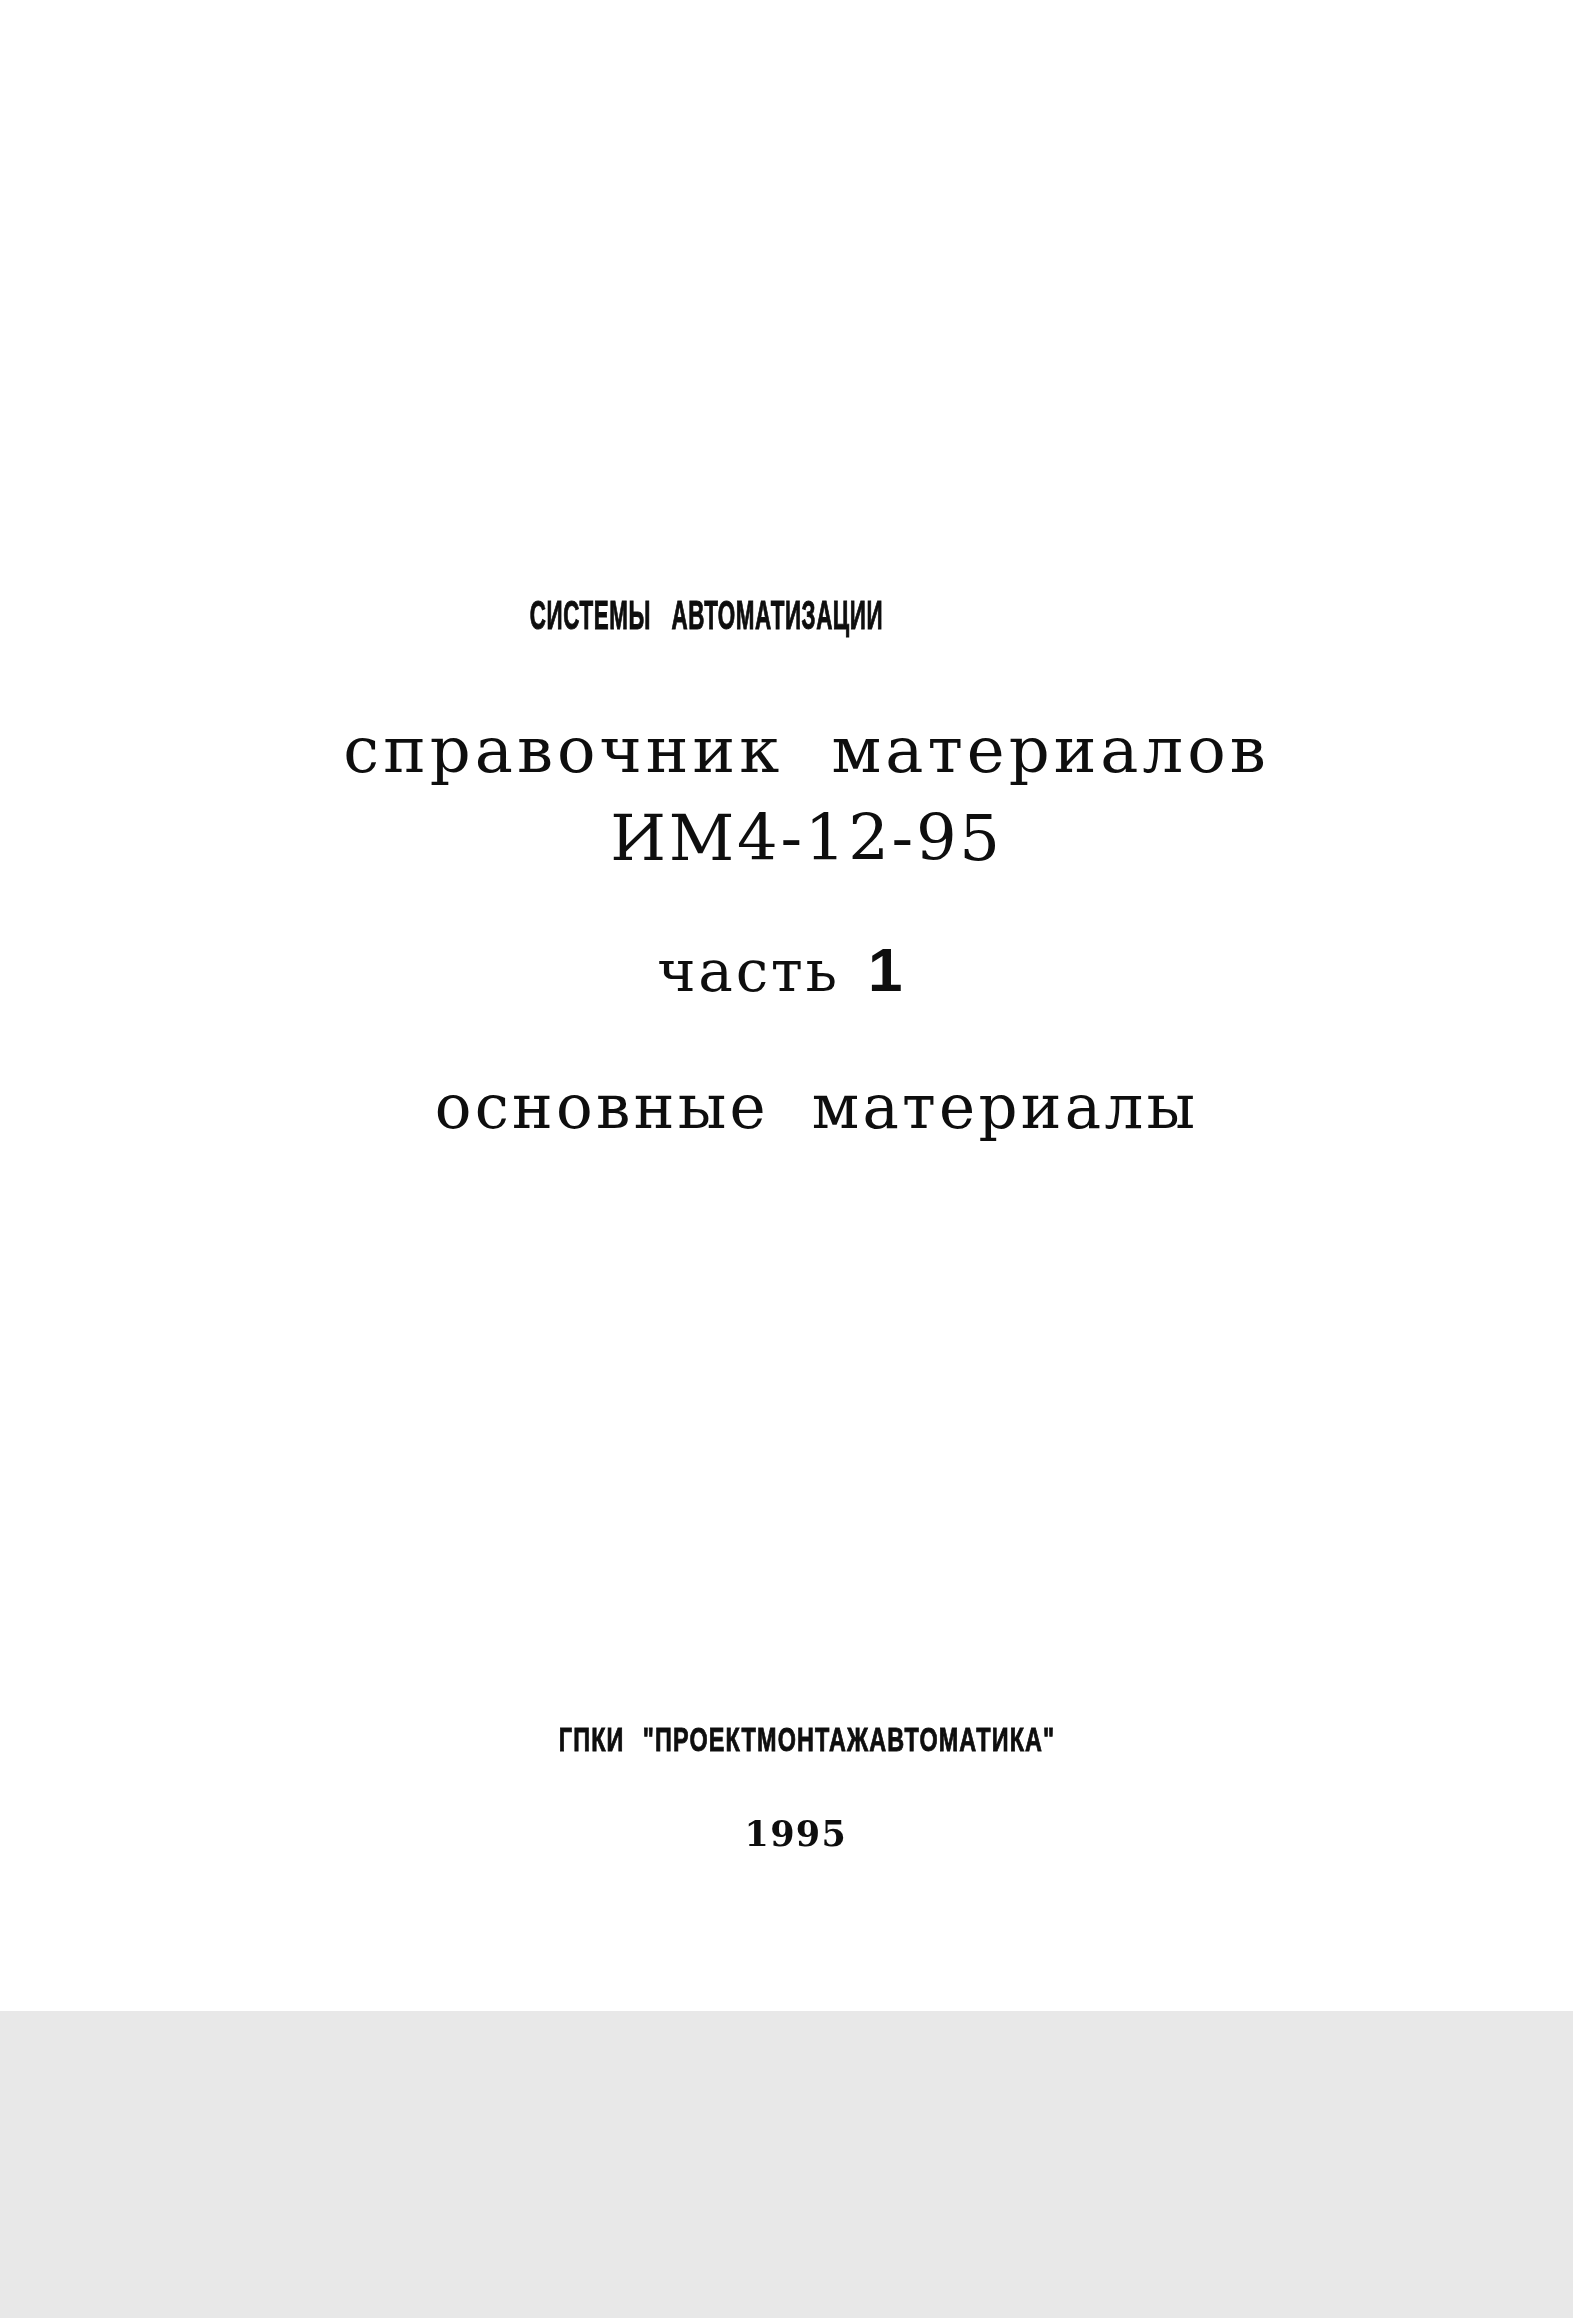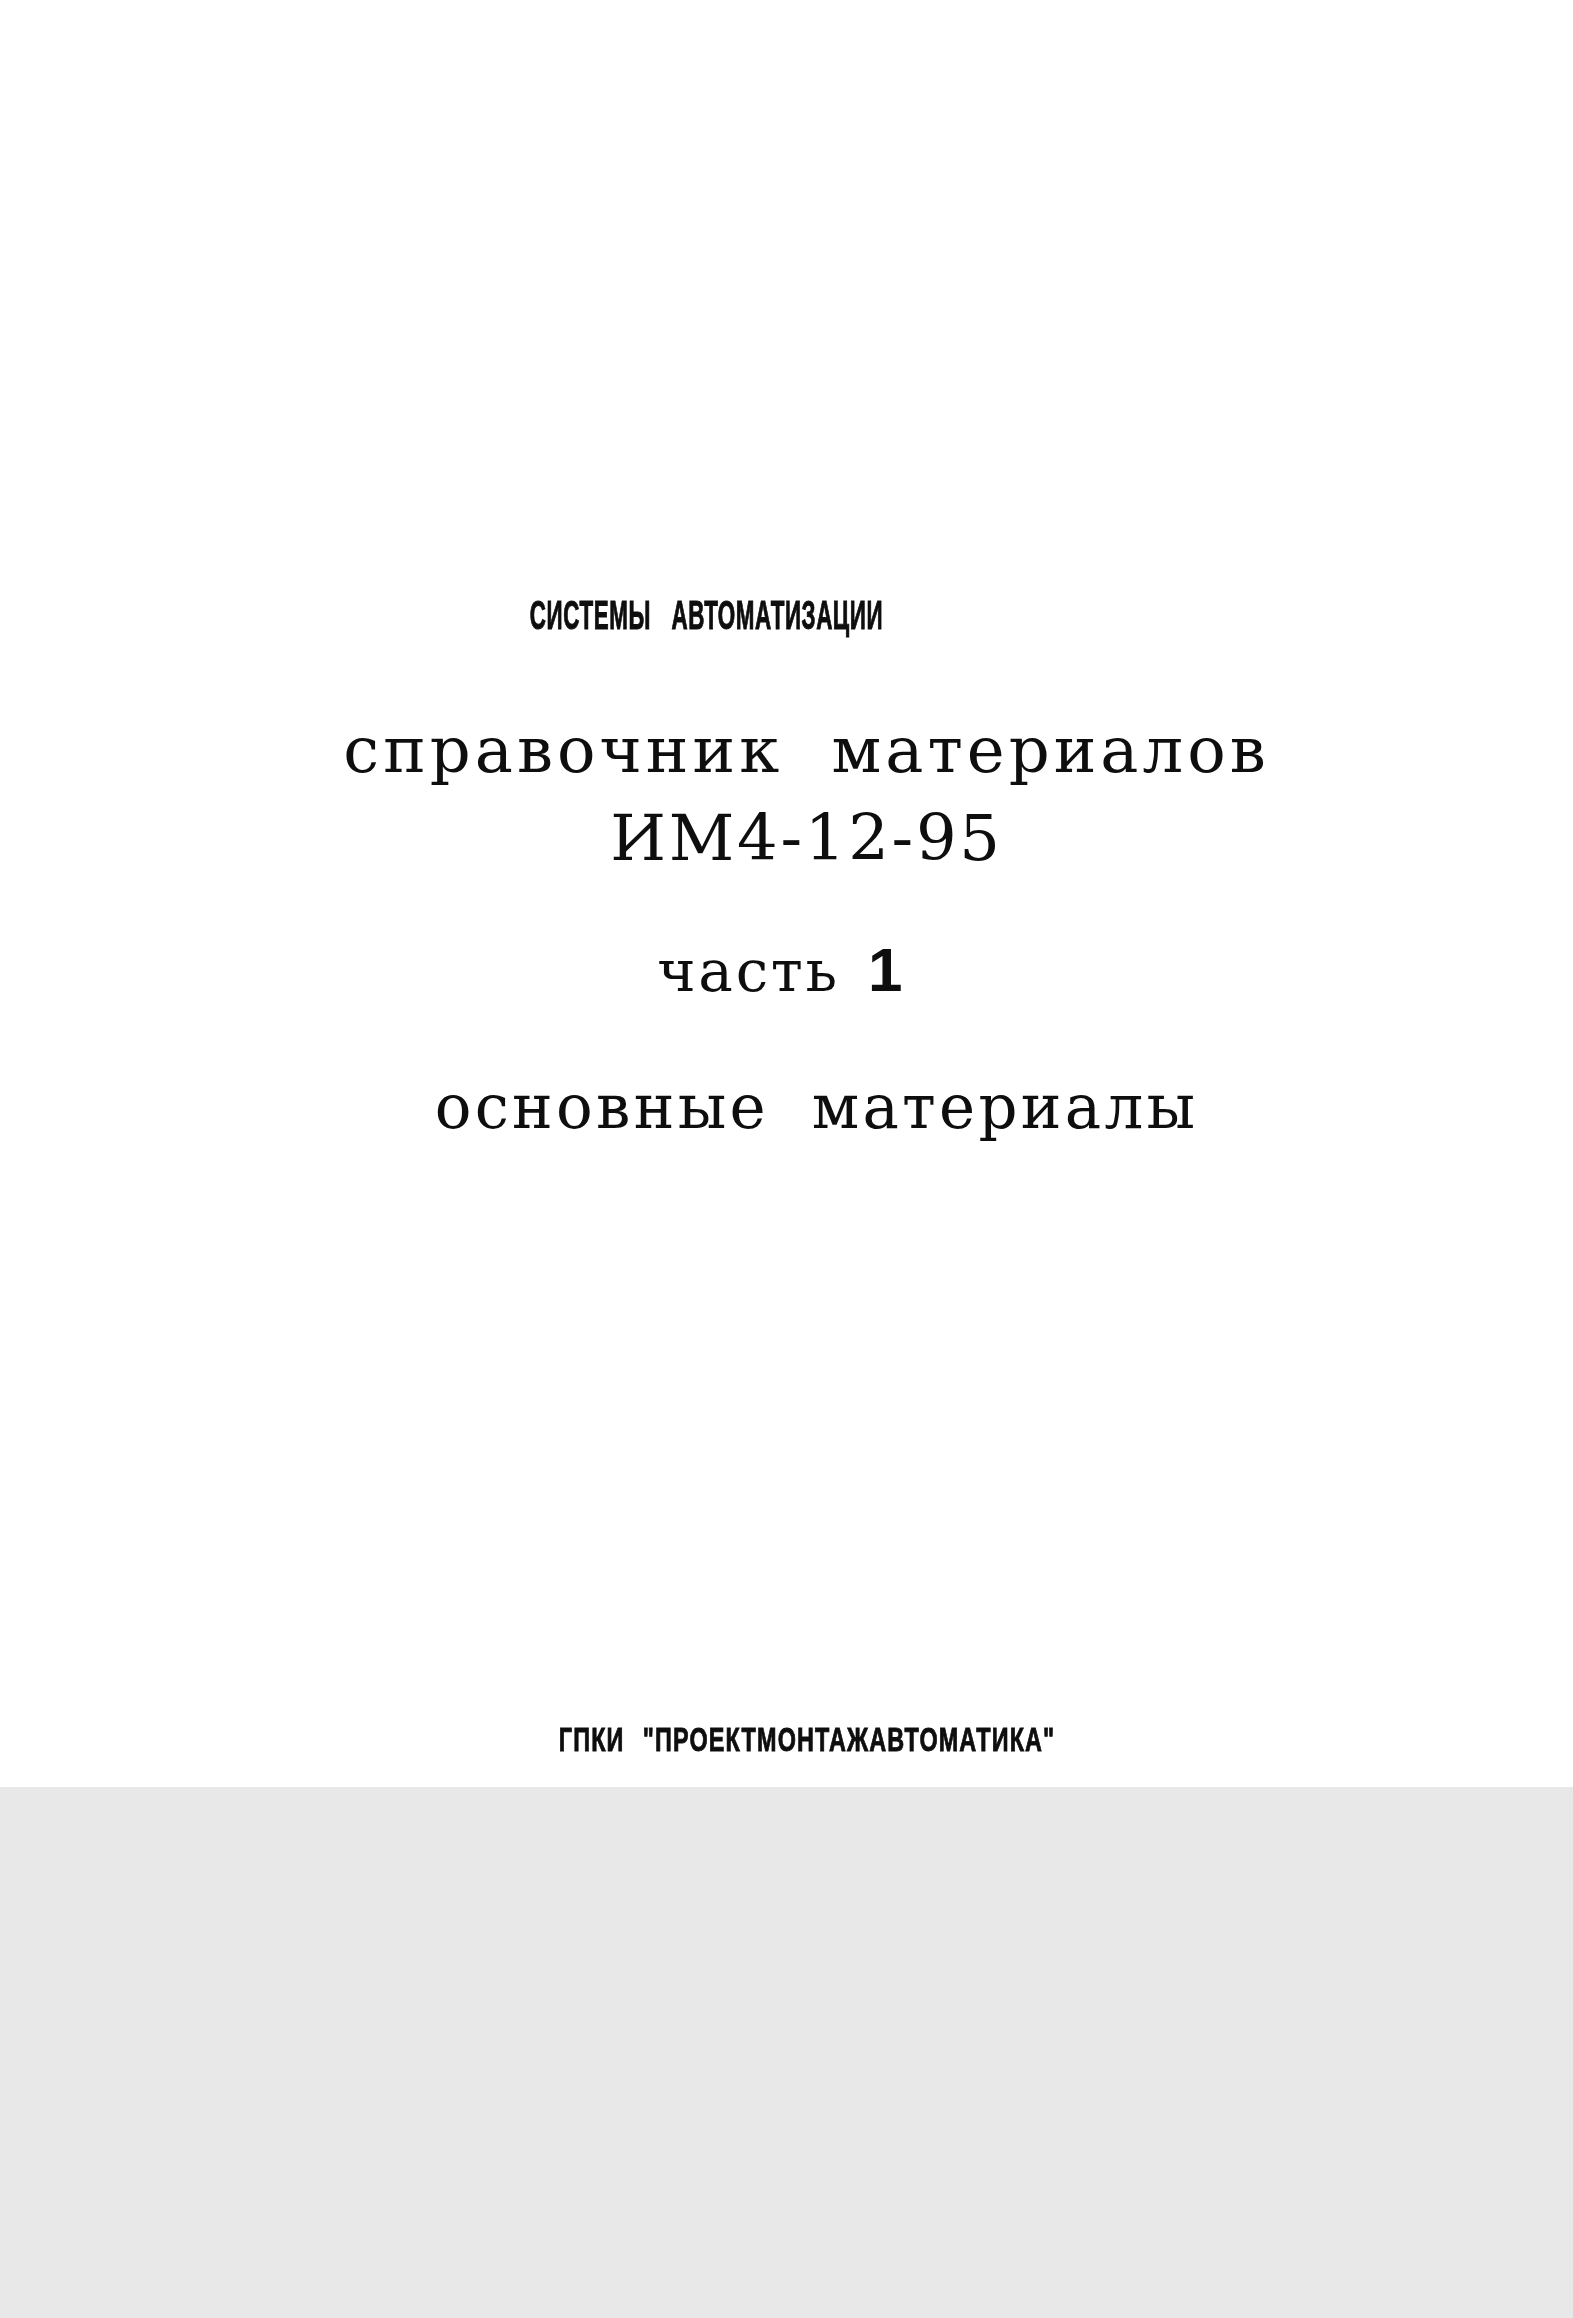--- a/index.html
+++ b/index.html
@@ -3,21 +3,21 @@
 <meta charset="utf-8">
 <style>
   html, body {
     margin: 0;
     padding: 0;
     background: #e8e8e8;
   }
   .page {
     position: relative;
     width: 1573px;
-    height: 1787px;
+    height: 2011px;
     margin: 0 auto;
     background: #ffffff;
     overflow: hidden;
     color: #0e0e0e;
   }
   .line {
     position: absolute;
     left: 0;
     width: 100%;
     text-align: center;

